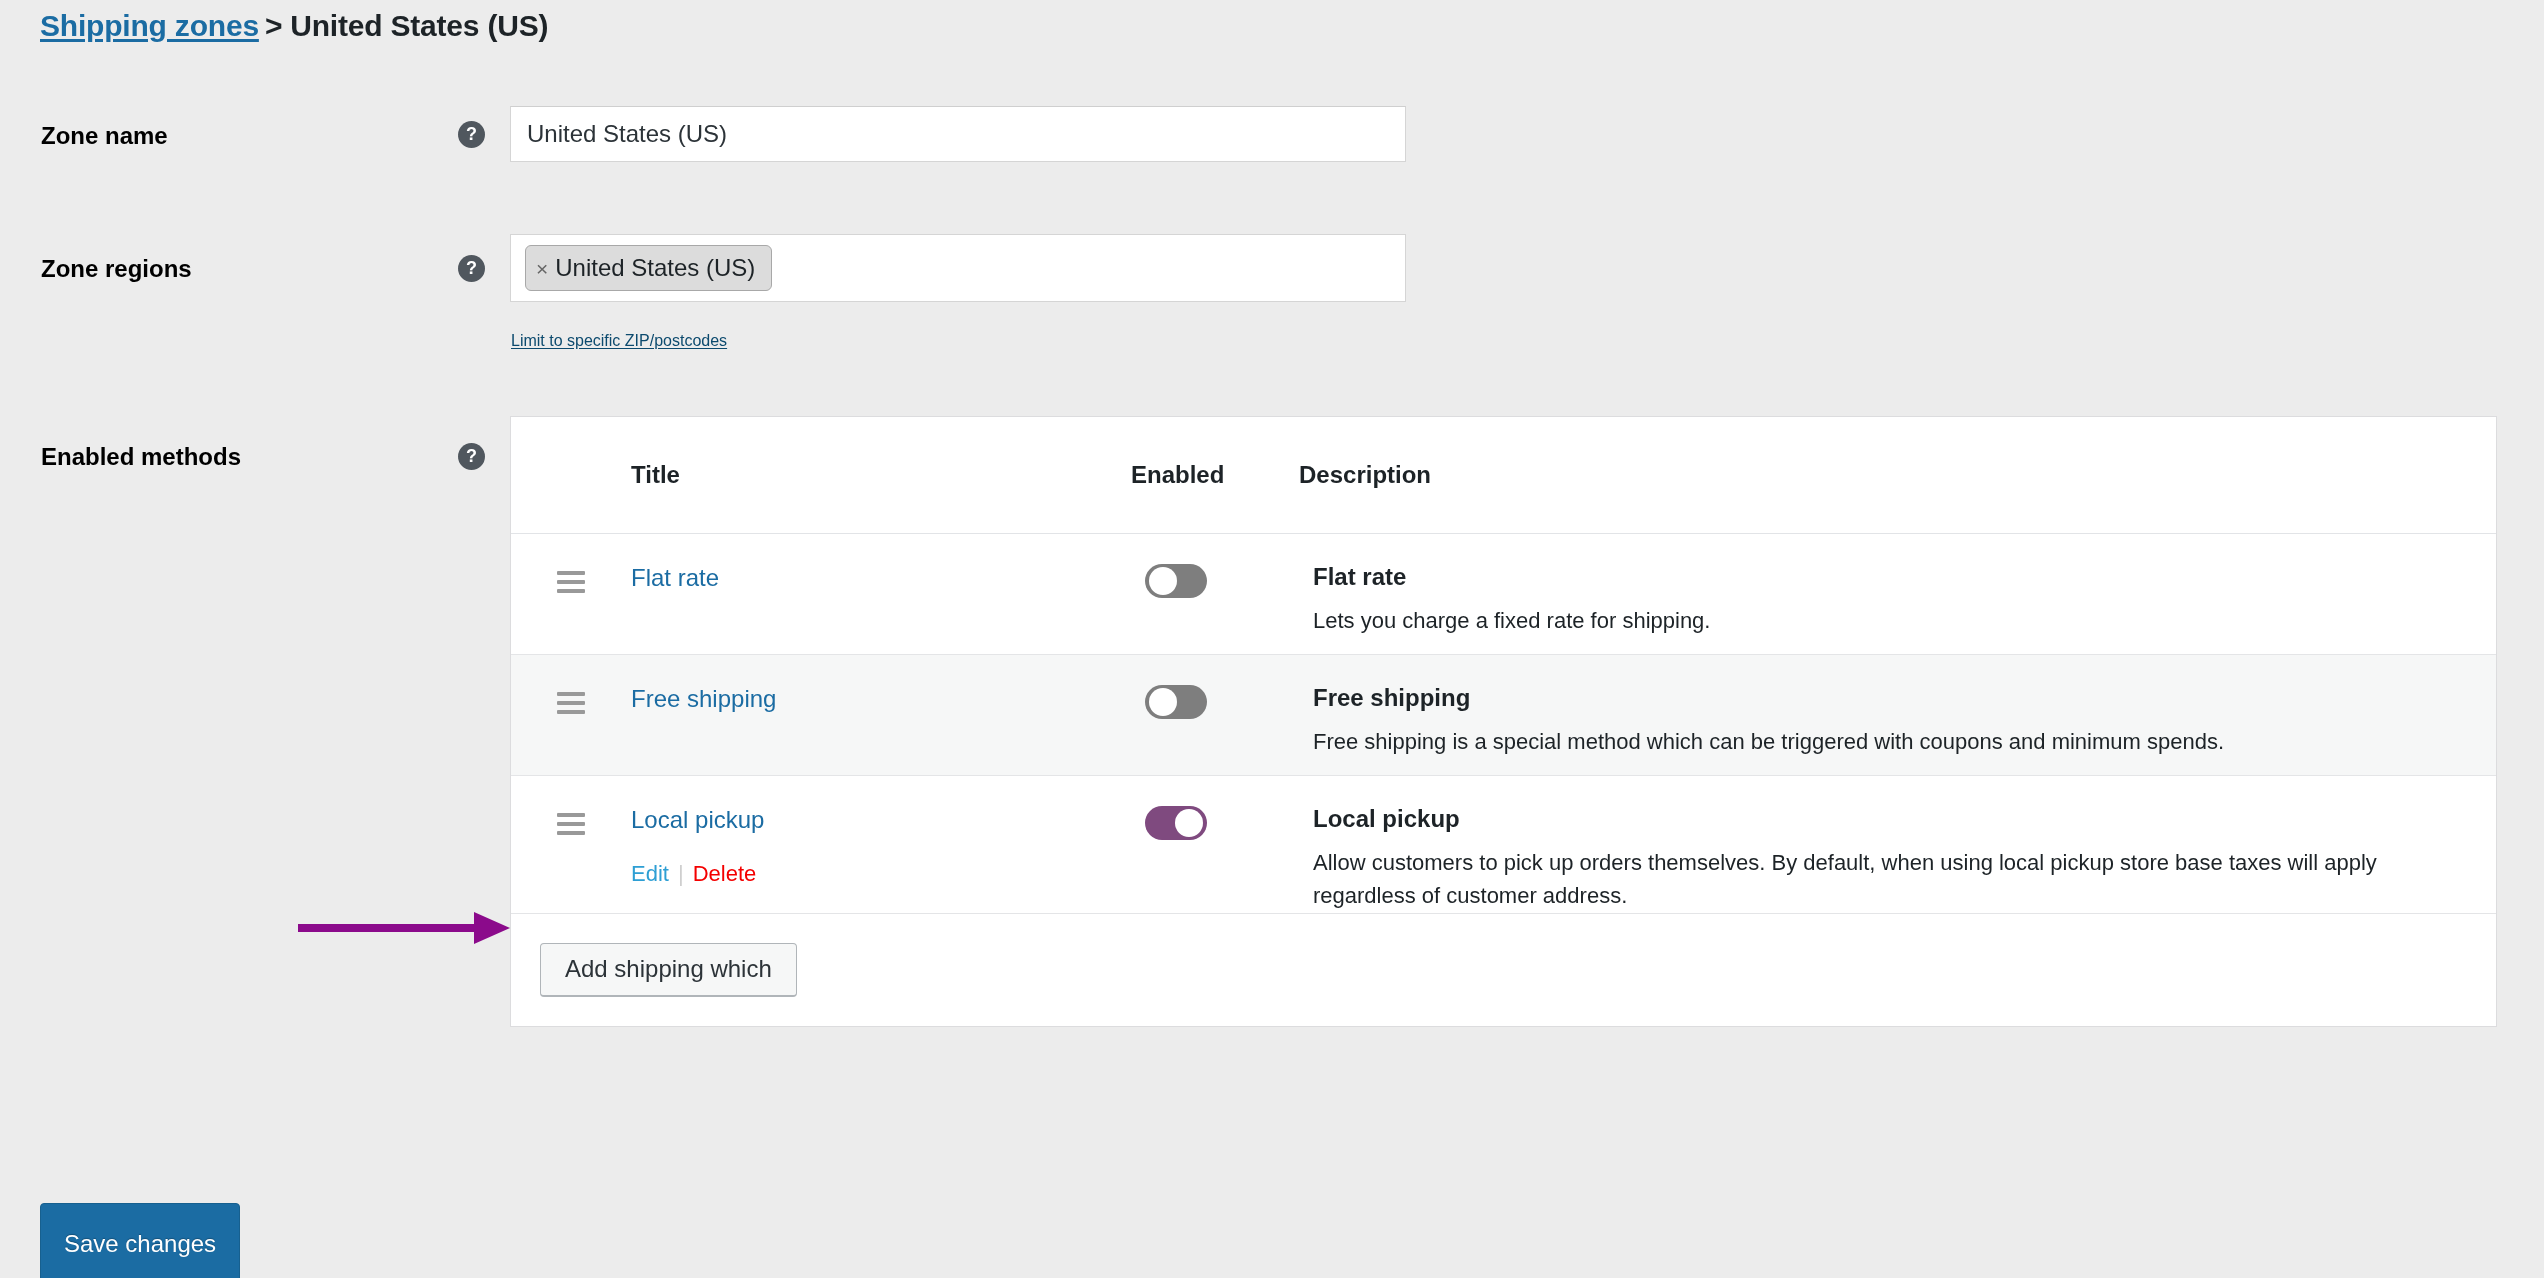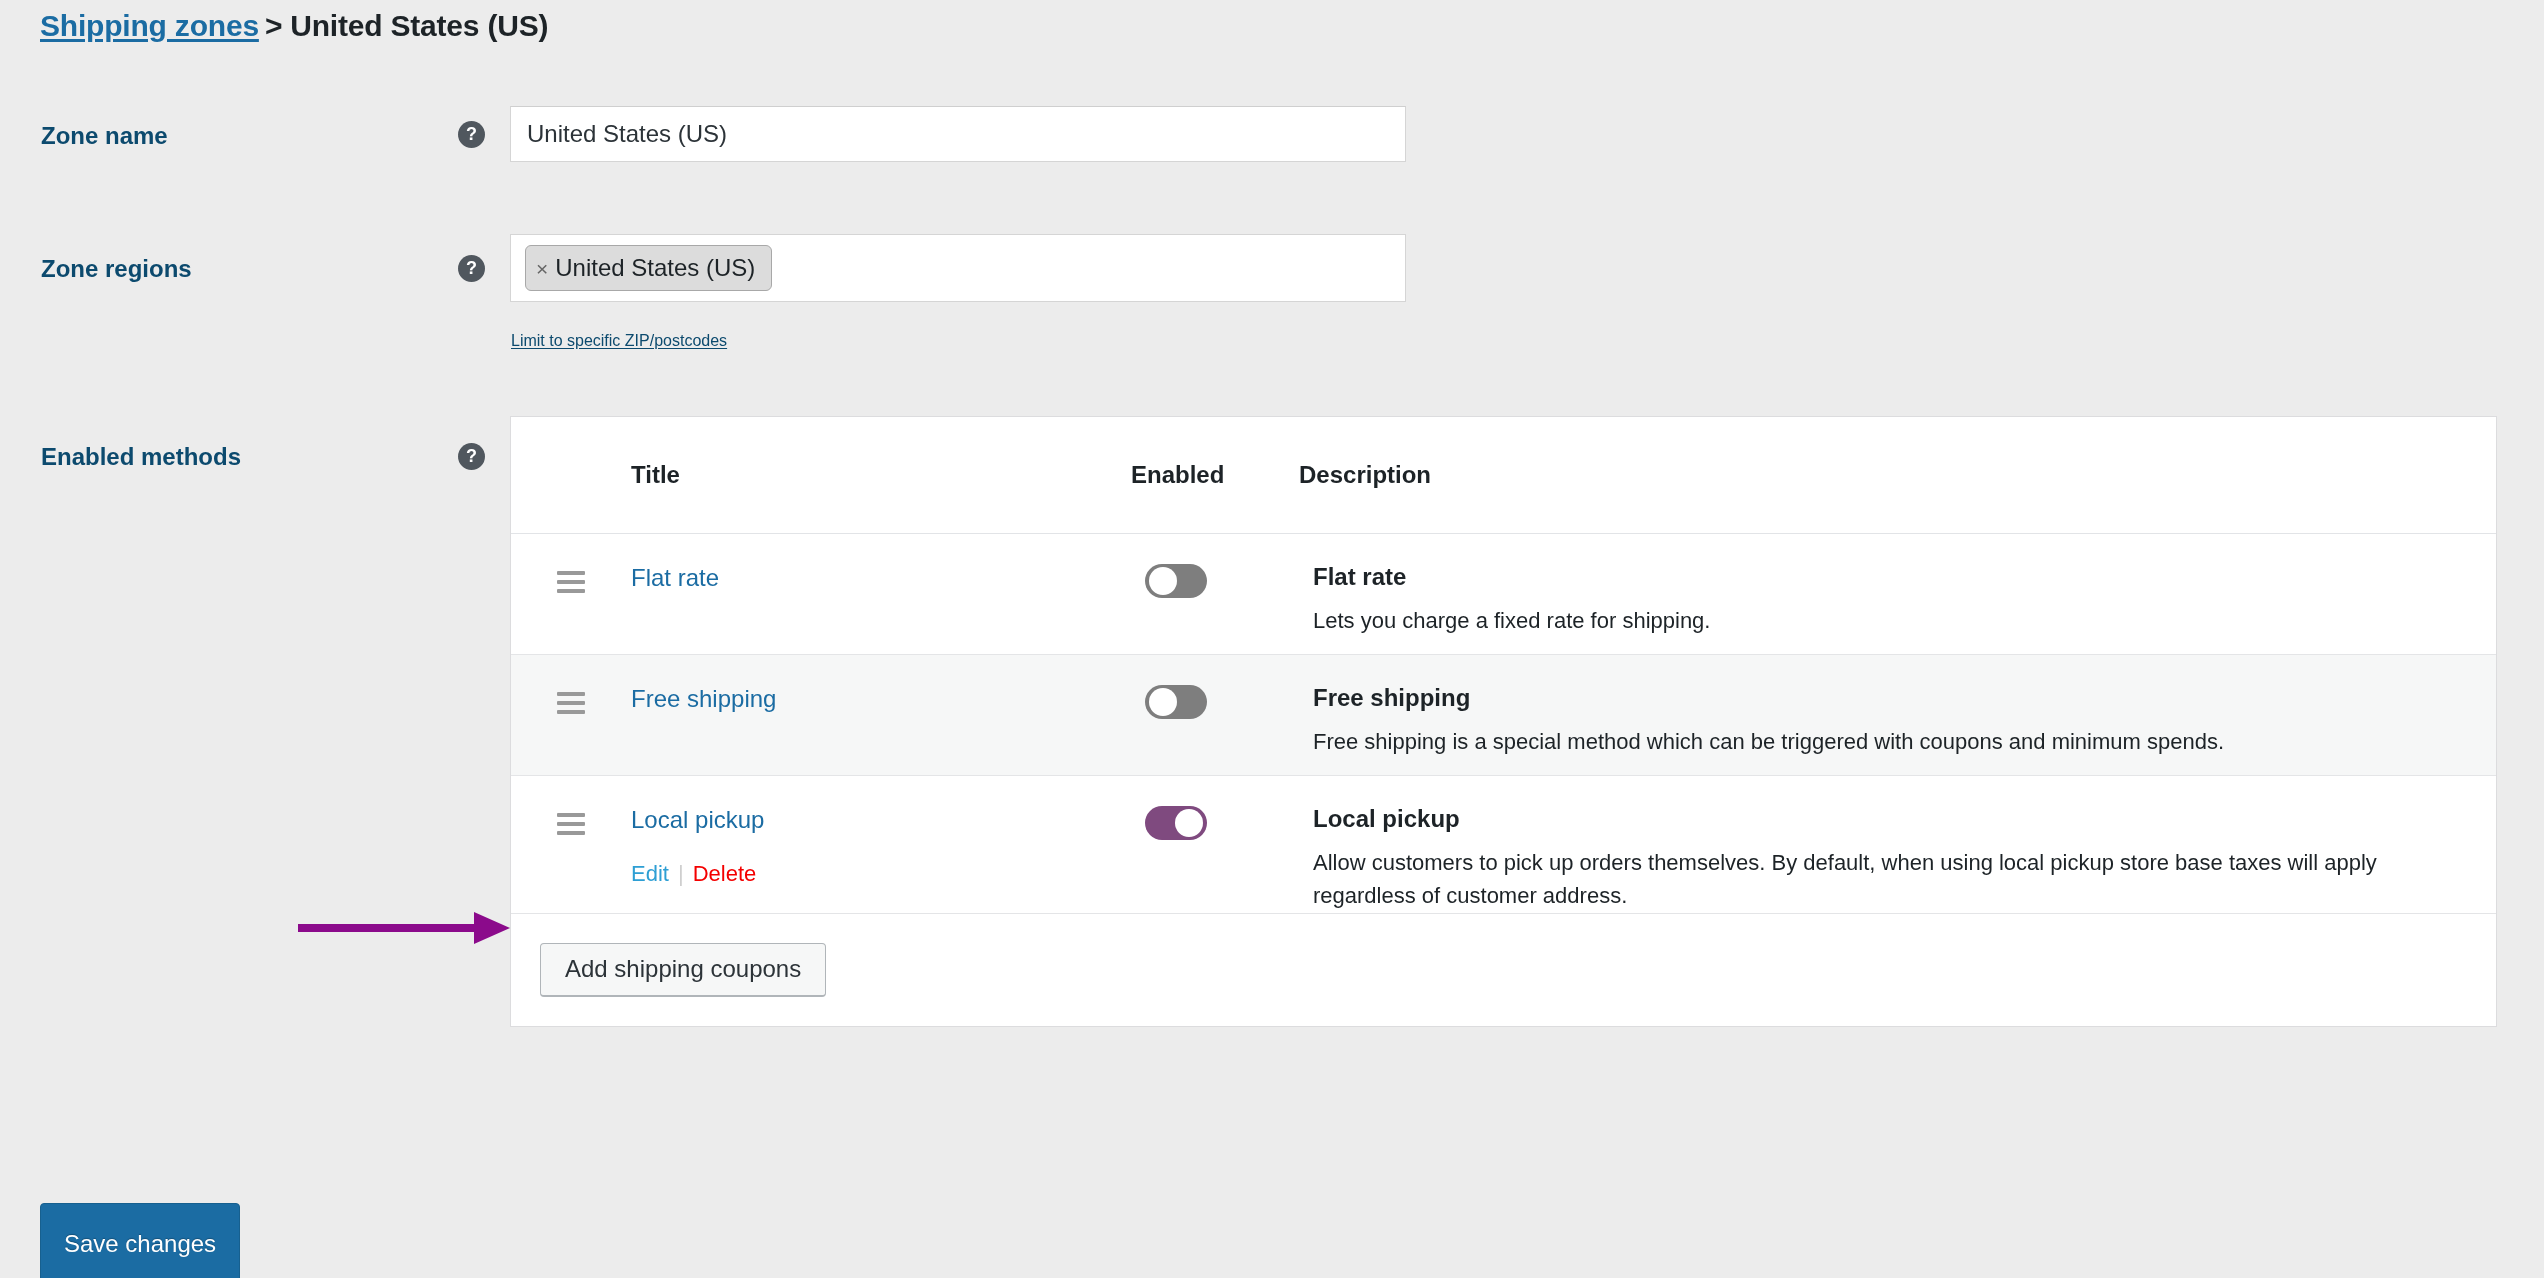--- a/index.html
+++ b/index.html
@@ -45,21 +45,21 @@
   .field-row {
     position: absolute;
     left: 0;
     width: 2544px;
   }
   .field-label {
     position: absolute;
     left: 41px;
     font-size: 24px;
     font-weight: bold;
-    color: #0c4a6e;
+    color: #000000;
     white-space: nowrap;
   }
   .help-icon {
     position: absolute;
     width: 27px;
     height: 27px;
     border-radius: 50%;
     background: #50575e;
     color: #ffffff;
     font-size: 18px;
@@ -449,21 +449,21 @@
           <span class="knob"></span>
         </span>
     </div>
     <div class="col-desc">
       <div class="desc-title">Local pickup</div>
       <div class="desc-body">Allow customers to pick up orders themselves. By default, when using local pickup store base taxes will apply regardless of customer address.</div>
     </div>
   </div>
 
   <div class="mt-foot">
-    <button class="btn-secondary" type="button">Add shipping coupons</button>
+    <button class="btn-secondary" type="button">Add shipping which</button>
   </div>
 </div>
 
 <svg class="annotation-arrow" viewBox="0 0 212 40">
   <line x1="0" y1="20" x2="178" y2="20" stroke="#8b0a8b" stroke-width="8"></line>
   <polygon points="176,4 212,20 176,36" fill="#8b0a8b"></polygon>
 </svg>
 
 <button class="btn-primary" type="button">Save changes</button>
 

